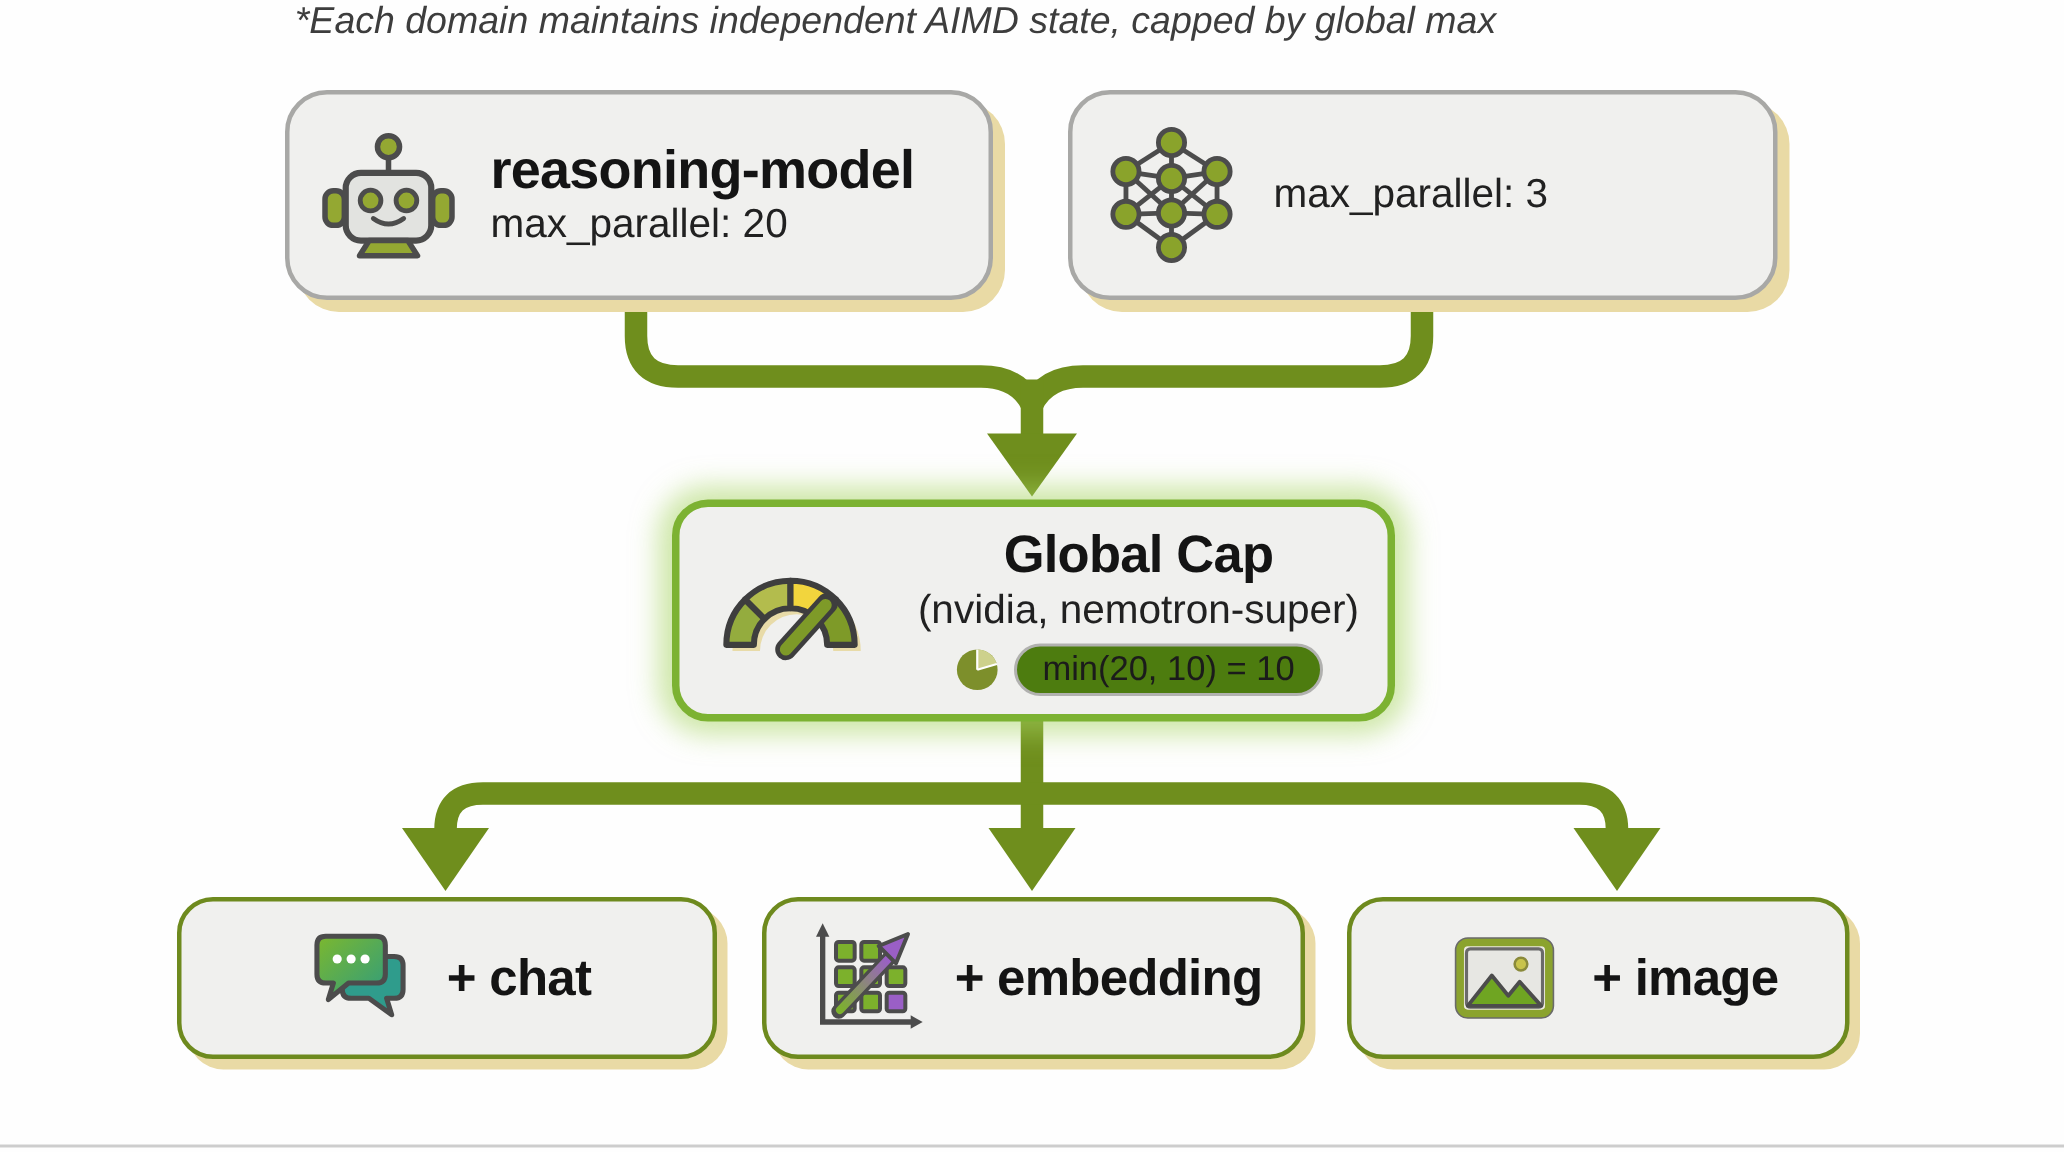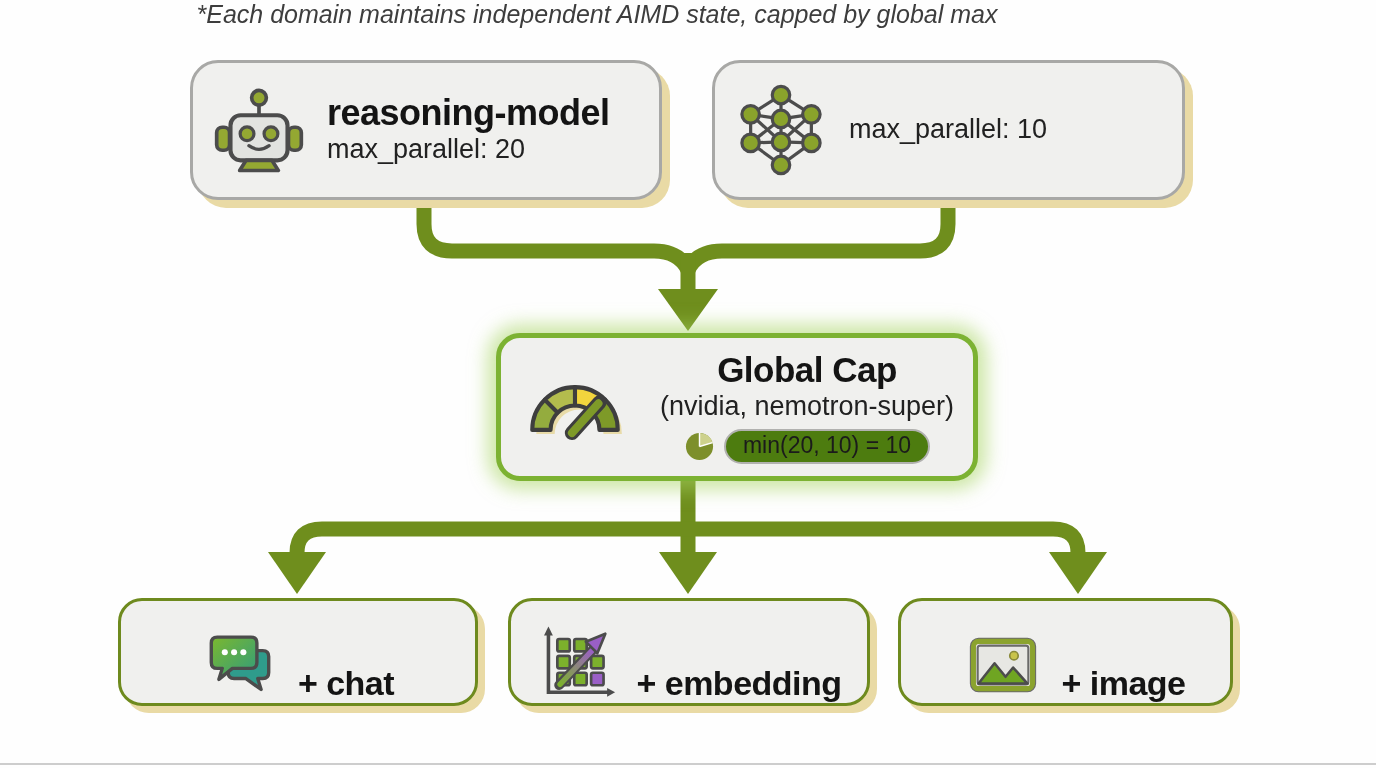--- a/index.html
+++ b/index.html
@@ -19,21 +19,21 @@
     padding-left:20px; gap:22px;
   }
   .node-cap {
     border:5px solid #7cb232; border-radius:24px;
     box-shadow:0 0 18px 9px rgba(168,213,98,.55);
     padding-left:18px; gap:10px;
   }
   .node-olive {
     border:3px solid #6e8a1e; border-radius:24px;
     box-shadow:7px 7px 0 #e9daa5;
-    justify-content:center; gap:20px;align-items:flex-end;
+    justify-content:center; gap:20px;
   }
   .title { font-weight:700; font-size:36px; color:#141414; letter-spacing:-0.5px; line-height:1.12; }
   .subtitle { font-size:27px; color:#212121; line-height:1.25; }
   .cap-col { flex:1; display:flex; flex-direction:column; align-items:center; }
   .cap-title { font-weight:700; font-size:35px; color:#141414; letter-spacing:-0.5px; }
   .cap-sub { font-size:27px; color:#212121; margin-top:1px; }
   .badge-row { display:flex; align-items:center; gap:9px; margin-top:7px; }
   .pill {
     border:2px solid #b1b1af; background:#4d7c0f; border-radius:999px;
     padding:1px 17px 3px; font-size:23px; color:#1b1b1b; white-space:nowrap;
@@ -111,25 +111,25 @@
           <circle cx="17" cy="33" r="9.5"></circle>
           <circle cx="83" cy="33" r="9.5"></circle>
         <circle cx="50" cy="38" r="9.5"></circle>
           <circle cx="17" cy="64" r="9.5"></circle>
           <circle cx="83" cy="64" r="9.5"></circle>
         <circle cx="50" cy="63" r="9.5"></circle>
           <circle cx="50" cy="88" r="9.5"></circle>
       </g>
     </svg>
     <div>
-      <div class="subtitle">max_parallel: 10</div>
+      <div class="subtitle">max_parallel: 3</div>
     </div>
   </div>
 
-  <div class="node node-cap" style="left:448px; top:333px; width:482px; height:148px;margin-left:48px;">
+  <div class="node node-cap" style="left:448px; top:333px; width:482px; height:148px;">
     <svg class="icon" width="112" height="98" viewBox="0 0 110 95">
       <path d="M17,74 A42,42 0 0 1 101,74 L83,74 A24,24 0 0 0 35,74 Z" fill="#e7d8a0" opacity="0.9"></path>
       <g stroke="#3e3e3e" stroke-width="4" stroke-linejoin="round">
         <path d="M13,70 A42,42 0 0 1 25.3,40.3 L38,53 A24,24 0 0 0 31,70 Z" fill="#94ac3e"></path>
         <path d="M25.3,40.3 A42,42 0 0 1 55,28 L55,46 A24,24 0 0 0 38,53 Z" fill="#b3bc4d"></path>
         <path d="M55,28 A42,42 0 0 1 84.7,40.3 L72,53 A24,24 0 0 0 55,46 Z" fill="#f2d53d"></path>
         <path d="M84.7,40.3 A42,42 0 0 1 97,70 L79,70 A24,24 0 0 0 72,53 Z" fill="#7e9a28"></path>
       </g>
       <line x1="52" y1="73" x2="79" y2="43" stroke="#3e3e3e" stroke-width="14" stroke-linecap="round"></line>
       <line x1="52" y1="73" x2="78" y2="44" stroke="#7e9a28" stroke-width="8" stroke-linecap="round"></line>

